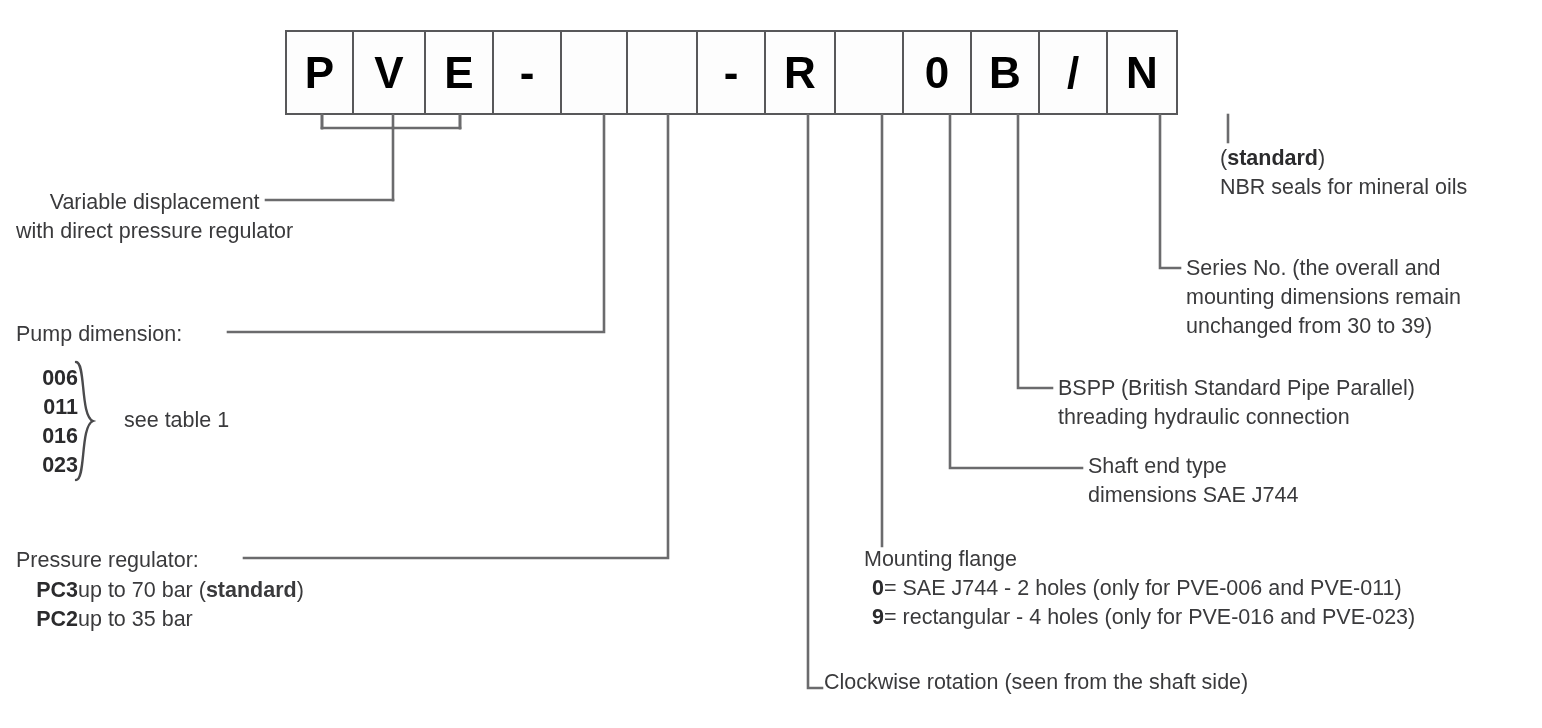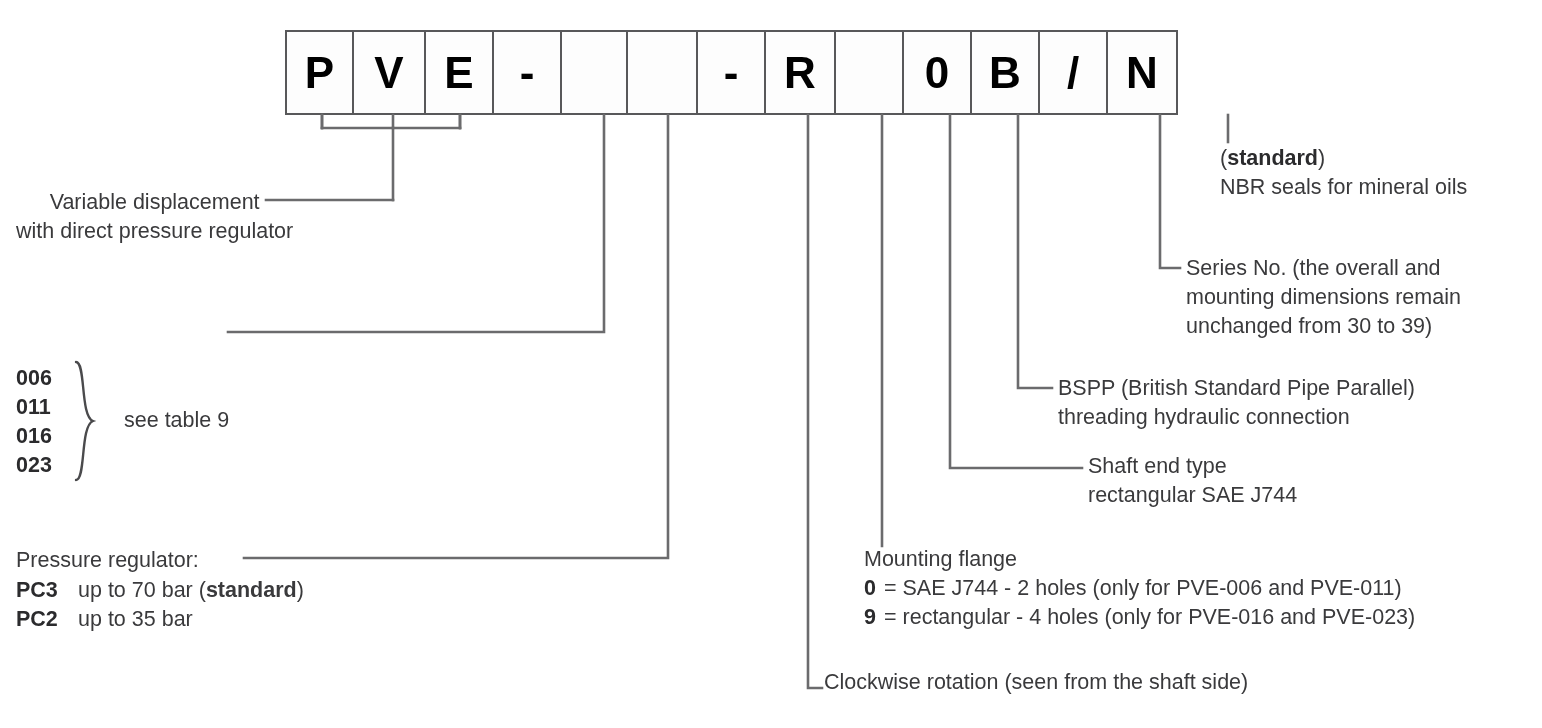--- a/index.html
+++ b/index.html
@@ -36,21 +36,21 @@
   .ann{position:absolute;font-size:21.5px;line-height:29px;color:#3a3a3c;white-space:nowrap;}
   .ann b, .bold{font-weight:bold;color:#2b2b2d;}
   .ann .ln{display:block;}
 
   
   #ann-variable{left:16px;top:188px;text-align:center;}
   #ann-pumpdim{left:16px;top:320px;}
   #ann-presreg{left:16px;top:546px;}
 
   .kv-list{position:absolute;font-size:21.5px;line-height:29px;color:#3a3a3c;}
-  .kv-row{display:flex;}
+  .kv-row{display:flex;text-align:right;}
   .kv-key{font-weight:bold;color:#2b2b2d;}
 
   
   #dim-list{left:16px;top:364px;}
   #dim-list .kv-key{width:62px;}
   #brace{position:absolute;left:72px;top:360px;width:34px;height:122px;}
   #see-table{position:absolute;left:124px;top:408px;font-size:21.5px;color:#3a3a3c;}
 
   
   #pc-list{left:16px;top:576px;}
@@ -115,41 +115,44 @@
 
       <path d="M1228,115 L1228,142"></path>
     </g>
   </svg>
 
   <div class="ann" id="ann-variable">
     <span class="ln">Variable displacement</span>
     <span class="ln">with direct pressure regulator</span>
   </div>
 
+  <div class="ann" id="ann-pumpdim">
+    <span class="ln">Pump dimension:</span>
+  </div>
 
   <div class="kv-list" id="dim-list">
       <div class="kv-row">
         <span class="kv-key">006</span>
       </div>
       <div class="kv-row">
         <span class="kv-key">011</span>
       </div>
       <div class="kv-row">
         <span class="kv-key">016</span>
       </div>
       <div class="kv-row">
         <span class="kv-key">023</span>
       </div>
     </div>
 
   <svg id="brace" viewBox="0 0 34 122" width="34" height="122">
     <path d="M4,2 C14,2 8,56 21,61 C8,66 14,120 4,120" fill="none" stroke="#4a4a4c" stroke-width="2.4" stroke-linecap="round"></path>
   </svg>
 
-  <div id="see-table">see table 9</div>
+  <div id="see-table">see table 1</div>
 
   <div class="ann" id="ann-presreg">
     <span class="ln">Pressure regulator:</span>
   </div>
 
   <div class="kv-list" id="pc-list">
       <div class="kv-row">
         <span class="kv-key">PC3</span>
         <span>up to 70 bar (<b>standard</b>)</span>
       </div>
@@ -170,21 +173,21 @@
     <span class="ln">unchanged from 30 to 39)</span>
   </div>
 
   <div class="ann" id="ann-bspp">
     <span class="ln">BSPP (British Standard Pipe Parallel)</span>
     <span class="ln">threading hydraulic connection</span>
   </div>
 
   <div class="ann" id="ann-shaft">
     <span class="ln">Shaft end type</span>
-    <span class="ln">rectangular SAE J744</span>
+    <span class="ln">dimensions SAE J744</span>
   </div>
 
   <div class="ann" id="ann-flange">
     <span class="ln">Mounting flange</span>
     <div id="flange-opts">
         <div class="kv-row">
           <span class="kv-key">0</span>
           <span>= SAE J744 - 2 holes (only for PVE-006 and PVE-011)</span>
         </div>
         <div class="kv-row">

